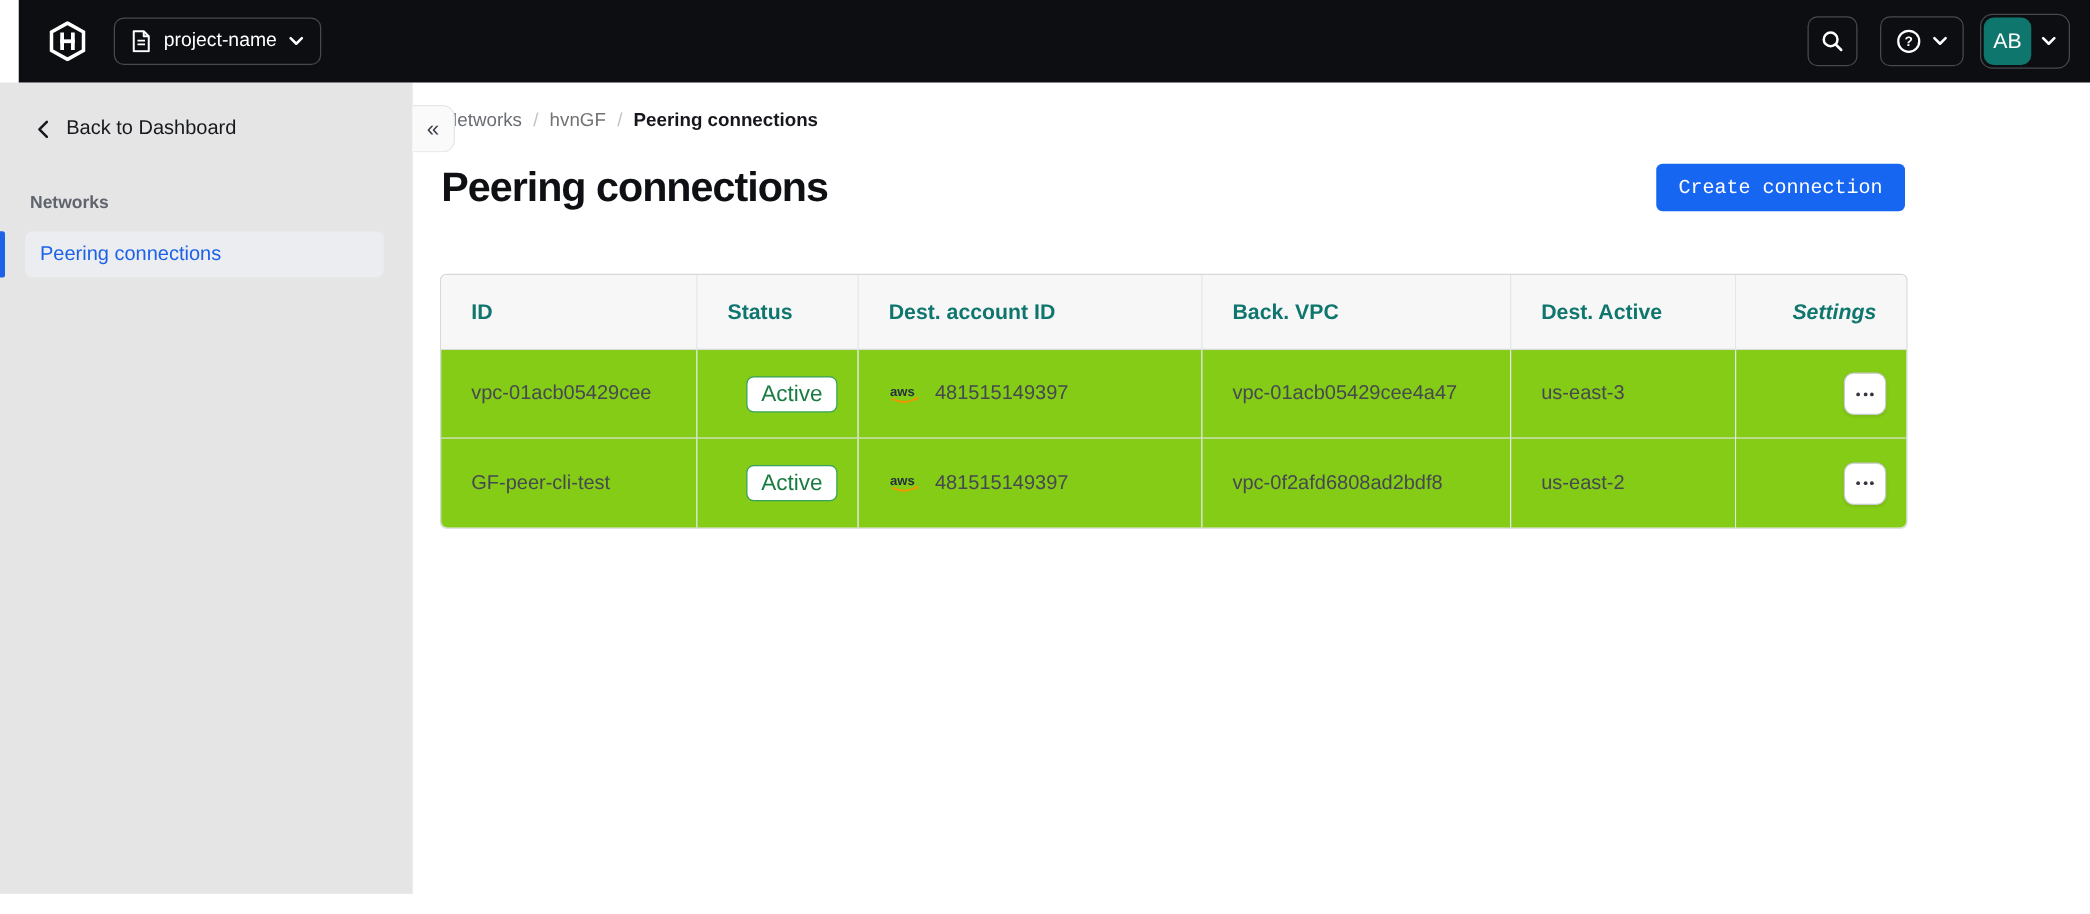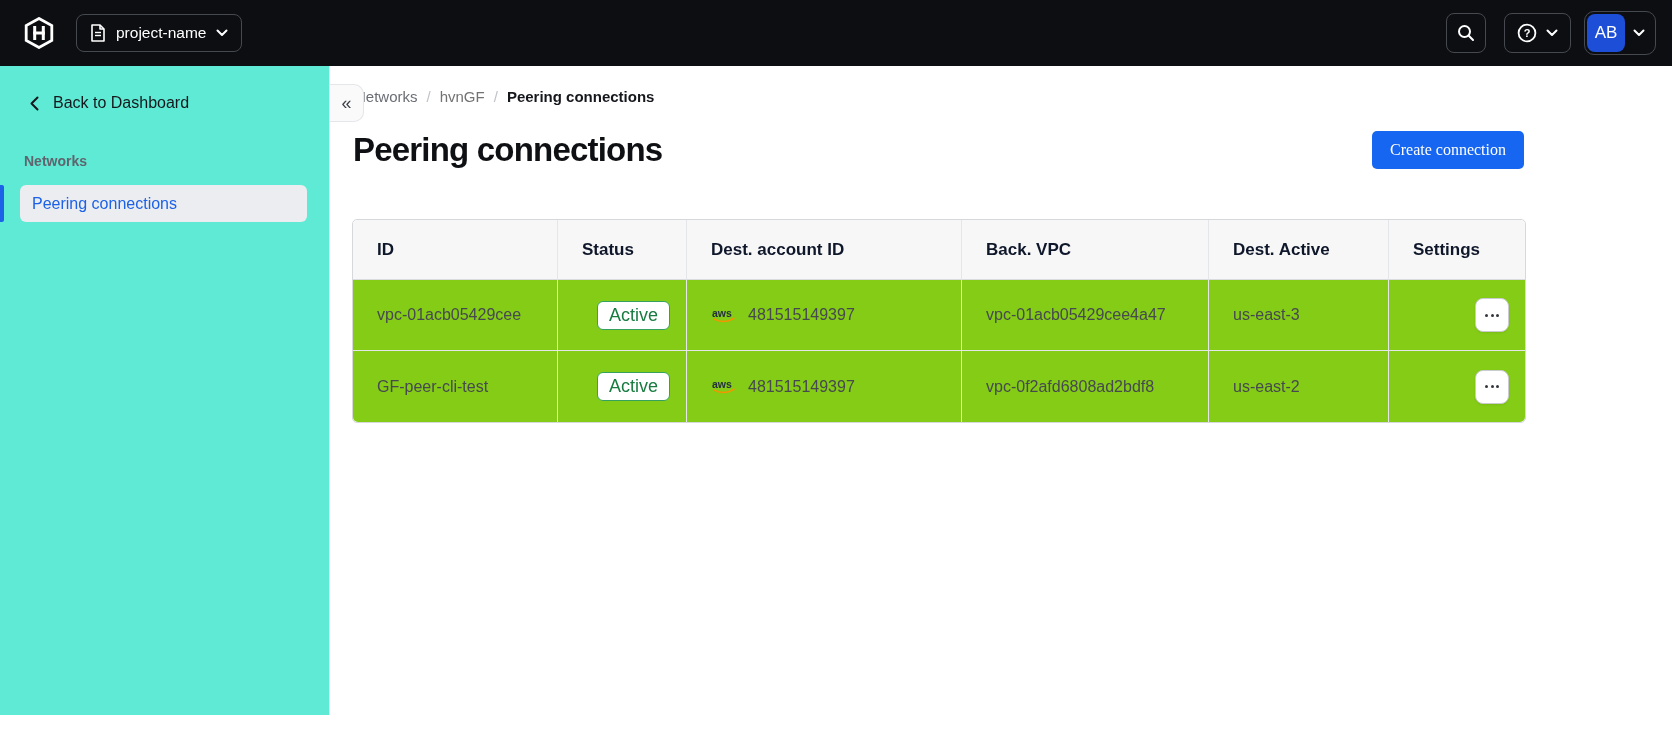--- a/index.html
+++ b/index.html
@@ -1,37 +1,37 @@
 <!DOCTYPE html>
 <html><head>
 <meta charset="utf-8">
 <style>
   * { margin:0; padding:0; box-sizing:border-box; }
   html,body { width:1672px; height:731px; }
   body { font-family:"Liberation Sans", sans-serif; background:#ffffff; position:relative; overflow:hidden; }
   svg { display:block; }
 
   
-  .topbar { position:absolute; top:0; left:0; right:0; height:66px; background:#0c0e12;
+  .topbar { position:absolute; top:0; left:15px; right:0; height:66px; background:#0c0e12;
             display:flex; align-items:center; padding:0 16px 0 24px; z-index:10; }
   .project-btn { display:flex; align-items:center; gap:10px; height:38px; margin-left:22px;
                  padding:0 13px; border:1px solid #46494f; border-radius:8px; color:#fff;
                  font-size:15.5px; font-weight:500; background:transparent; cursor:pointer;
                  font-family:"Liberation Sans", sans-serif; }
   .tb-spacer { flex:1; }
   .icon-btn { display:flex; align-items:center; justify-content:center; border:1px solid #46494f;
               border-radius:8px; background:transparent; cursor:pointer; color:#fff; }
   .search-btn { width:40px; height:40px; margin-right:18px; }
   .help-btn { height:40px; padding:0 12px; gap:9px; margin-right:13px; }
   .avatar-btn { height:44px; padding:2px 10px 2px 2px; gap:8px; border-radius:10px; }
-  .avatar-badge { width:38px; height:38px; border-radius:8px; background:#1d4ed8; color:#fff;
+  .avatar-badge { width:38px; height:38px; border-radius:8px; background:#0f766e; color:#fff;
                   font-size:17px; font-weight:500; display:flex; align-items:center; justify-content:center; }
 
   
-  .sidebar { position:absolute; top:66px; left:0; bottom:16px; width:330px; background:#5eead4;
+  .sidebar { position:absolute; top:66px; left:0; bottom:16px; width:330px; background:#e5e5e5;
              border-right:1px solid #e4e6ea; }
   .back-link { display:flex; align-items:center; gap:14px; margin:28px 0 0 30px; font-size:16px;
                font-weight:500; color:#16181d; cursor:pointer; width:max-content; }
   .section-label { margin:41px 0 0 24px; font-size:14px; font-weight:600; color:#60646e; }
   .nav-item { position:relative; margin:16px 22px 0 20px; height:37px; background:#ebedf0;
               border-radius:6px; display:flex; align-items:center; padding-left:12px;
               font-size:16px; color:#1c61e7; cursor:pointer; }
   .active-bar { position:absolute; left:0; top:119px; width:4px; height:37px; background:#1c61e7;
                 border-radius:0 2px 2px 0; }
   .collapse-tab { position:absolute; top:84px; left:330px; width:34px; height:38px; background:#fafafa;
@@ -45,30 +45,30 @@
   .crumb { color:#6a6d74; cursor:pointer; }
   .crumb-mid { color:#737373; font-weight:500; cursor:pointer; }
   .crumb-sep { color:#c0c2c7; }
   .crumb-current { color:#15171c; font-weight:700; }
 
   .page-head { display:flex; align-items:flex-start; justify-content:space-between;
                margin:26px 148px 0 22px; }
   .page-title { font-size:33px; font-weight:700; color:#0e1013; letter-spacing:-0.8px; }
   .create-btn { height:38px; padding:0 18px; background:#1766f2; color:#fff; font-size:16px;
                 font-weight:500; border:none; border-radius:5px; cursor:pointer;
-                font-family:Liberation Serif, serif; }
+                font-family:Liberation Mono, monospace; }
 
   
   .table-wrap { margin:50px 148px 0 21px; }
   table { width:100%; border-collapse:separate; border-spacing:0; table-layout:fixed;
           border:1px solid #d6d8dc; border-radius:5px; }
   th { background:#f7f7f8; height:60px; padding:0 24px; text-align:left; font-size:17px;
-       font-weight:700; color:#0f172a; border-bottom:1px solid #d9dbdf; }
+       font-weight:700; color:#0f766e; border-bottom:1px solid #d9dbdf; }
   th:first-child { border-top-left-radius:5px; }
-  th:last-child  { border-top-right-radius:5px; text-align:left; }
+  th:last-child  { border-top-right-radius:5px; text-align:right;font-style:italic; }
   td { height:71px; padding:0 24px; font-size:16px; color:#46494f; background:#84cc16; }
   tr:first-child td { border-bottom:1px solid #e4e6e9; }
   th:not(:first-child), td:not(:first-child) { border-left:1px solid #e4e6e9; }
   tr:last-child td:first-child { border-bottom-left-radius:5px; }
   tr:last-child td:last-child  { border-bottom-right-radius:5px; }
 
   .badge { display:inline-flex; align-items:center; height:29px; padding:0 11px;
            border:1px solid #36a15f; border-radius:6px; color:#187c41; font-size:18px;
            font-weight:500; background:#fff;margin-left:15px; }
   .account-cell { display:flex; align-items:center; gap:10px;text-align:right; }

